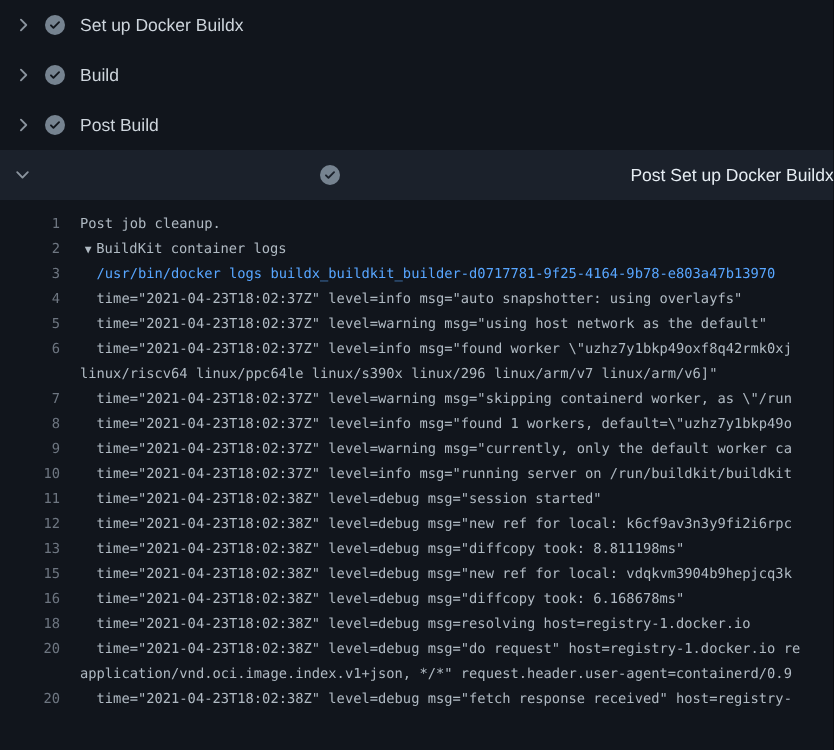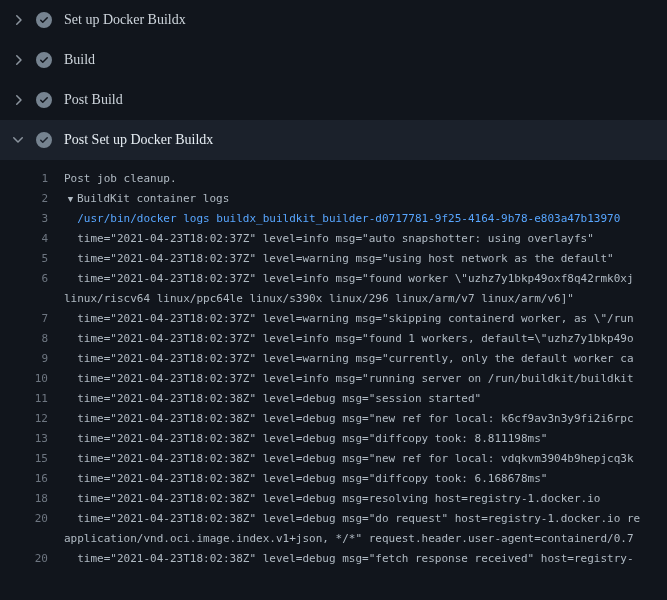--- a/index.html
+++ b/index.html
@@ -10,23 +10,22 @@
     background:var(--page-bg,#11151c);
     font-family:"Liberation Sans",sans-serif;
   }
   
   .steps{width:100%;}
   .step{
     height:40px;
     display:flex;align-items:center;
     padding-left:10px;box-sizing:border-box;
     cursor:pointer;
-    font-family:Liberation Serif, serif;
   }
-  .step.selected{background:var(--selected-row-bg,#1b212b);}
+  .step.selected{background:var(--selected-row-bg,#1b212b);justify-content:space-between;}
   .chev{
     width:16px;height:16px;flex:0 0 16px;
     margin-right:10px;
     display:flex;align-items:center;justify-content:center;
   }
   .chev svg{display:block;fill:var(--icon-gray,#8b949e);}
   .check{
     width:16px;height:16px;flex:0 0 16px;
     margin-right:12px;
     display:flex;align-items:center;justify-content:center;
@@ -142,16 +141,16 @@
       <div class="lrow"><a class="lnum">8</a><span class="ltext default">  time="2021-04-23T18:02:37Z" level=info msg="found 1 workers, default=\"uzhz7y1bkp49o</span></div>
       <div class="lrow"><a class="lnum">9</a><span class="ltext default">  time="2021-04-23T18:02:37Z" level=warning msg="currently, only the default worker ca</span></div>
       <div class="lrow"><a class="lnum">10</a><span class="ltext default">  time="2021-04-23T18:02:37Z" level=info msg="running server on /run/buildkit/buildkit</span></div>
       <div class="lrow"><a class="lnum">11</a><span class="ltext default">  time="2021-04-23T18:02:38Z" level=debug msg="session started"</span></div>
       <div class="lrow"><a class="lnum">12</a><span class="ltext default">  time="2021-04-23T18:02:38Z" level=debug msg="new ref for local: k6cf9av3n3y9fi2i6rpc</span></div>
       <div class="lrow"><a class="lnum">13</a><span class="ltext default">  time="2021-04-23T18:02:38Z" level=debug msg="diffcopy took: 8.811198ms"</span></div>
       <div class="lrow"><a class="lnum">15</a><span class="ltext default">  time="2021-04-23T18:02:38Z" level=debug msg="new ref for local: vdqkvm3904b9hepjcq3k</span></div>
       <div class="lrow"><a class="lnum">16</a><span class="ltext default">  time="2021-04-23T18:02:38Z" level=debug msg="diffcopy took: 6.168678ms"</span></div>
       <div class="lrow"><a class="lnum">18</a><span class="ltext default">  time="2021-04-23T18:02:38Z" level=debug msg=resolving host=registry-1.docker.io</span></div>
       <div class="lrow"><a class="lnum">20</a><span class="ltext default">  time="2021-04-23T18:02:38Z" level=debug msg="do request" host=registry-1.docker.io re</span></div>
-      <div class="lrow"><a class="lnum"></a><span class="ltext default">application/vnd.oci.image.index.v1+json, */*" request.header.user-agent=containerd/0.7</span></div>
+      <div class="lrow"><a class="lnum"></a><span class="ltext default">application/vnd.oci.image.index.v1+json, */*" request.header.user-agent=containerd/0.9</span></div>
       <div class="lrow"><a class="lnum">20</a><span class="ltext default">  time="2021-04-23T18:02:38Z" level=debug msg="fetch response received" host=registry-</span></div>
     </div>
 </div>
 
 </body></html>

